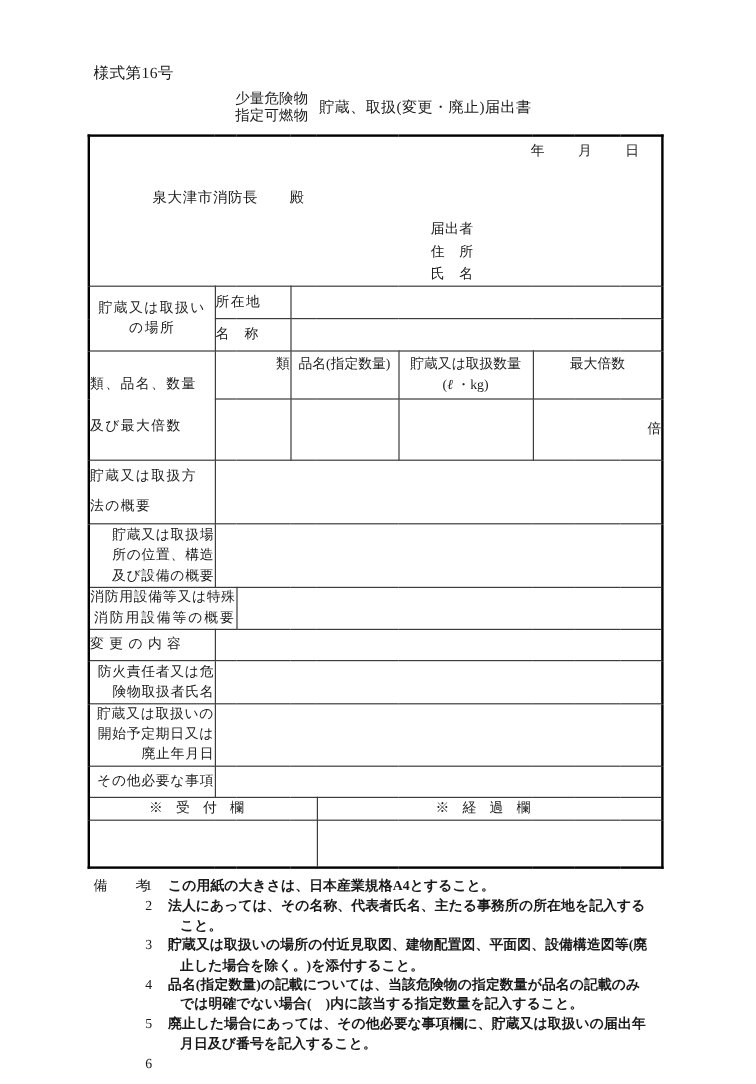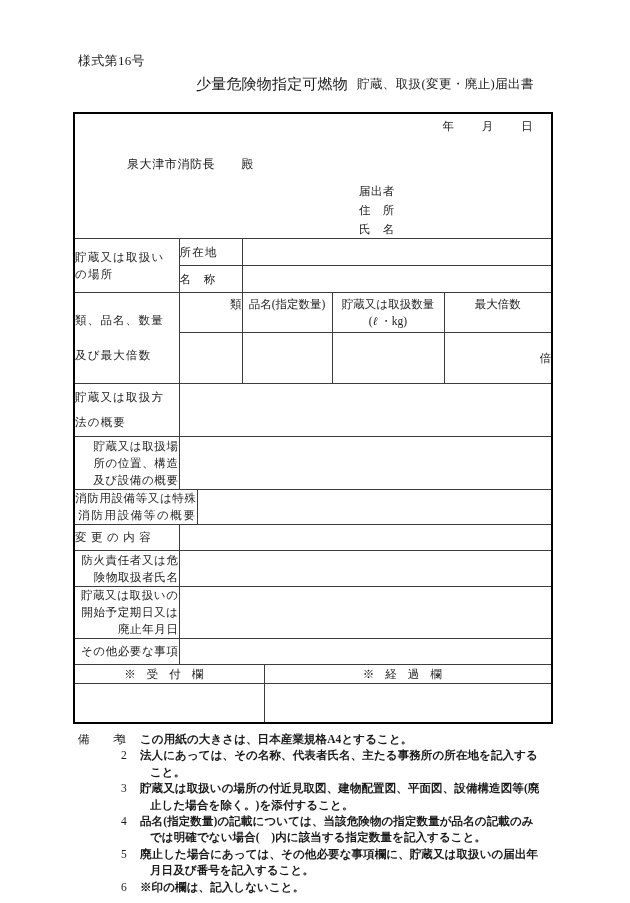--- a/index.html
+++ b/index.html
@@ -33,22 +33,22 @@
   }
   .title-wrap {
     position: absolute;
     left: 196px;
     top: 76px;
     display: flex;
     align-items: center;
   }
   .title-stack {
     display: flex;
-    flex-direction: row;
-    font-size: 15px;
+    flex-direction: column;
+    font-size: 12px;
     line-height: 13.5px;
     letter-spacing: 0.2px;
   }
   .title-main {
     font-size: 12.5px;
     margin-left: 9px;
     letter-spacing: 0.4px;
   }
 
   
@@ -221,21 +221,21 @@
         </div>
         <div class="submitter">
           <div>届出者</div>
           <div>住　所</div>
           <div>氏　名</div>
         </div>
       </td>
     </tr>
 
     <tr>
-      <td class="lbl outer-left" rowspan="2" colspan="2" style="height:52px;">
+      <td class="lbl outer-left" rowspan="2" colspan="2" style="height:52px;text-align:center;">
         <div>貯蔵又は取扱い</div>
         <div>の場所</div>
       </td>
       <td class="lbl" colspan="2" style="height:26px;">所在地</td>
       <td class="outer-right" colspan="6"></td>
     </tr>
     <tr>
       <td class="lbl" colspan="2" style="height:26px; letter-spacing:0.6px;">名　称</td>
       <td class="outer-right" colspan="6"></td>
     </tr>
@@ -341,18 +341,17 @@
       <li class="note-item">
         <span class="note-num">4</span>
         <span class="note-txt"><span>品名(指定数量)の記載については、当該危険物の指定数量が品名の記載のみ</span><span class="cont">では明確でない場合(　)内に該当する指定数量を記入すること。</span></span>
       </li>
       <li class="note-item">
         <span class="note-num">5</span>
         <span class="note-txt"><span>廃止した場合にあっては、その他必要な事項欄に、貯蔵又は取扱いの届出年</span><span class="cont">月日及び番号を記入すること。</span></span>
       </li>
       <li class="note-item">
         <span class="note-num">6</span>
-        <span class="note-txt">※印の欄は、記入しないこと。</span>
       </li>
     </ul>
   </div>
 
 </div>
 
 </body></html>

